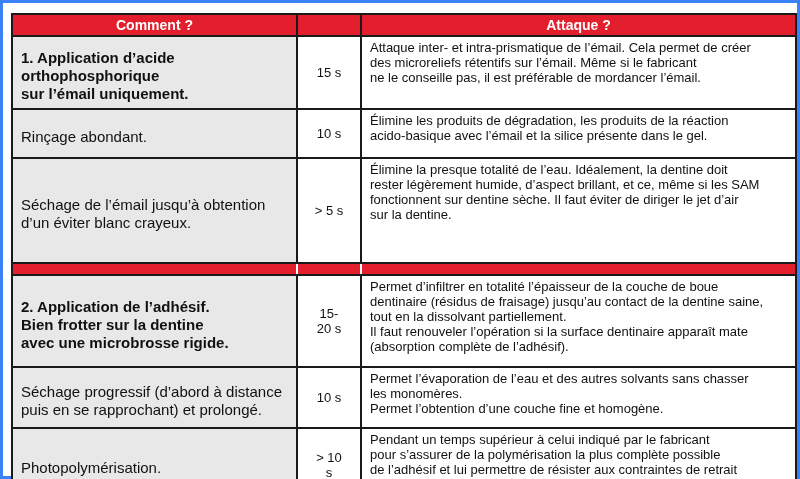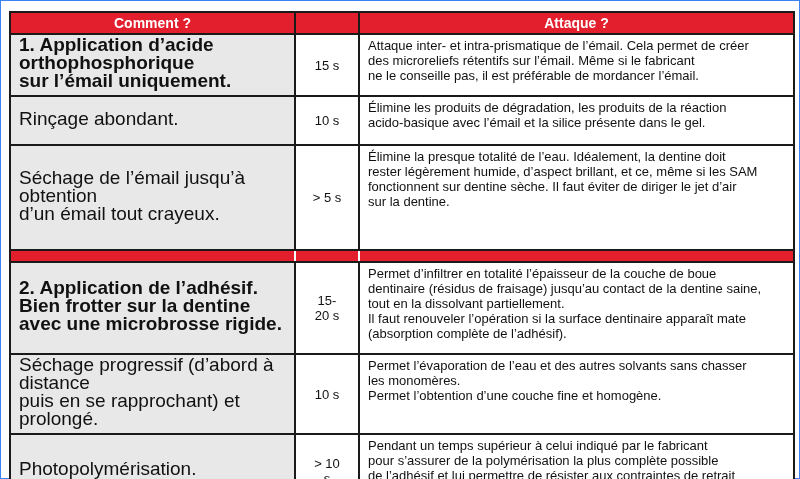--- a/index.html
+++ b/index.html
@@ -10,21 +10,21 @@
   *{box-sizing:border-box;margin:0;padding:0;}
   html,body{width:800px;height:479px;}
   body{
     background:#ffffff;
     font-family:"Liberation Sans","DejaVu Sans",sans-serif;
     color:#111;
     position:relative;
   }
   .canvas{
     width:800px;height:479px;
-    border:1px solid #3b82f6;
+    border:3px solid #3b82f6;
     position:relative;
   }
   table.proc{
     position:absolute;
     left:8px;top:10px;
     width:784px;
     border-collapse:collapse;
     table-layout:fixed;
   }
   col.c1{width:285px;}
@@ -38,23 +38,23 @@
     background:var(--red);
     color:#ffffff;
     font-weight:bold;
     font-size:14px;
     text-align:center;
     height:22px;
     padding:2px 0;
   }
   td.comment{
     background:var(--gray);
-    font-size:19px;
+    font-size:15px;
     line-height:18px;
-    padding:1px 10px 5px 8px;
+    padding:12px 10px 5px 8px;
     white-space:pre-line;
   }
   tr.emph td.comment{font-weight:bold;}
   td.time{
     background:#ffffff;
     font-size:13px;
     text-align:center;
     padding:16px;
   }
   td.why{
@@ -104,21 +104,21 @@
 ne le conseille pas, il est préférable de mordancer l’émail.</td>
       </tr>
       <tr style="height:38px">
         <td class="comment">Rinçage abondant.</td>
         <td class="time">10 s</td>
         <td class="why">Élimine les produits de dégradation, les produits de la réaction
 acido-basique avec l’émail et la silice présente dans le gel.</td>
       </tr>
       <tr style="height:105px">
         <td class="comment">Séchage de l’émail jusqu’à obtention
-d’un émail tout crayeux.</td>
+d’un éviter blanc crayeux.</td>
         <td class="time">&gt; 5 s</td>
         <td class="why">Élimine la presque totalité de l’eau. Idéalement, la dentine doit
 rester légèrement humide, d’aspect brillant, et ce, même si les SAM
 fonctionnent sur dentine sèche. Il faut éviter de diriger le jet d’air
 sur la dentine.</td>
       </tr>
       <tr class="divider">
         <td></td>
         <td></td>
         <td></td>

